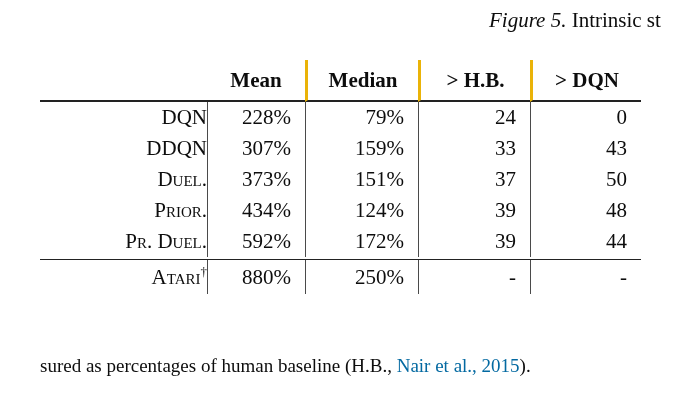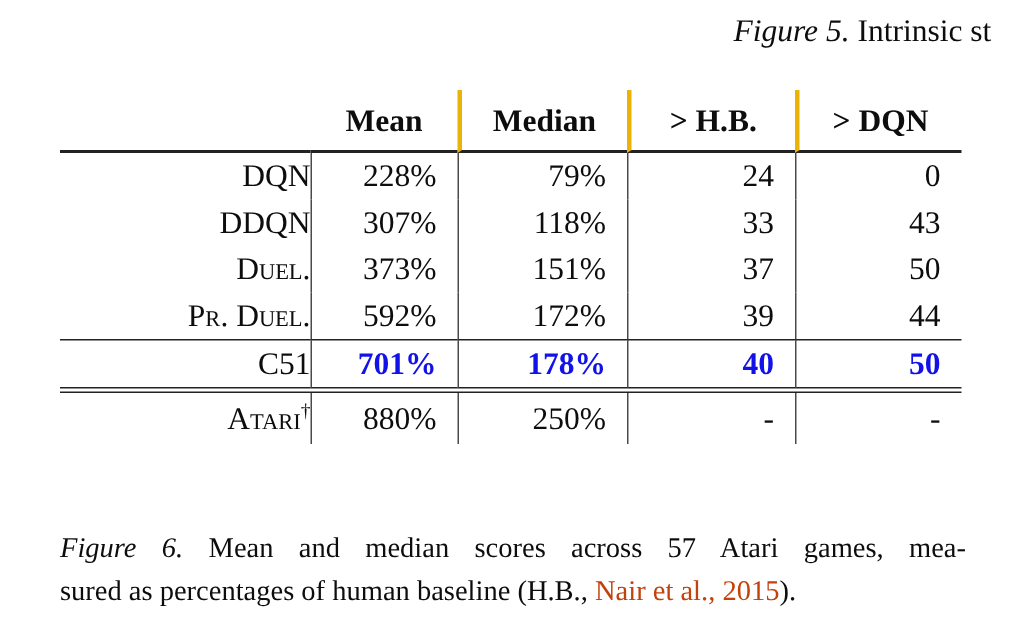--- a/index.html
+++ b/index.html
@@ -67,21 +67,21 @@
   
   .caption {
     position: absolute;
     left: 40px; top: 351px;
     width: 604px;
     font-size: 19px;
     line-height: 29px;
   }
   .caption .line1 { text-align: justify; text-align-last: justify; }
   .caption .fig-label { font-style: italic; }
-  .caption .cite { color: #c2410c; cursor: pointer; }
+  .caption .cite { color: #0369a1; cursor: pointer; }
 </style>
 </head>
 <body>
 
 <div class="top-fragment">
   <span class="fig-label">Figure 5.</span><span> Intrinsic st</span>
 </div>
 
 <div class="tbl-wrap">
   <table>
@@ -105,58 +105,54 @@
       <tr>
         <td class="label">DQN</td>
         <td class="val">228%</td>
         <td class="val">79%</td>
         <td class="val">24</td>
         <td class="val">0</td>
       </tr>
       <tr>
         <td class="label">DDQN</td>
         <td class="val">307%</td>
-        <td class="val">118%</td>
+        <td class="val">159%</td>
         <td class="val">33</td>
         <td class="val">43</td>
       </tr>
       <tr>
         <td class="label">Duel.</td>
         <td class="val">373%</td>
         <td class="val">151%</td>
         <td class="val">37</td>
         <td class="val">50</td>
       </tr>
       <tr>
+        <td class="label">Prior.</td>
+        <td class="val">434%</td>
+        <td class="val">124%</td>
+        <td class="val">39</td>
+        <td class="val">48</td>
+      </tr>
+      <tr>
         <td class="label">Pr. Duel.</td>
         <td class="val">592%</td>
         <td class="val">172%</td>
         <td class="val">39</td>
         <td class="val">44</td>
-      </tr>
-      <tr class="row-c51">
-        <td class="label">C51</td>
-        <td class="val">701%</td>
-        <td class="val">178%</td>
-        <td class="val">40</td>
-        <td class="val">50</td>
       </tr>
       <tr class="rule-gap">
         <td colspan="5"></td>
       </tr>
       <tr class="row-unreal">
         <td class="label"><span>Atari</span><sup class="dagger">†</sup></td>
         <td class="val">880%</td>
         <td class="val">250%</td>
         <td class="val">-</td>
         <td class="val">-</td>
       </tr>
     </tbody>
   </table>
 </div>
 
 <div class="caption">
-  <div class="line1">
-    <span class="fig-label">Figure 6.</span>
-    <span>Mean and median scores across 57 Atari games, mea-</span>
-  </div>
   <div class="line2"><span>sured as percentages of human baseline (H.B., </span><span class="cite">Nair et al., 2015</span><span>).</span></div>
 </div>
 
 </body></html>

